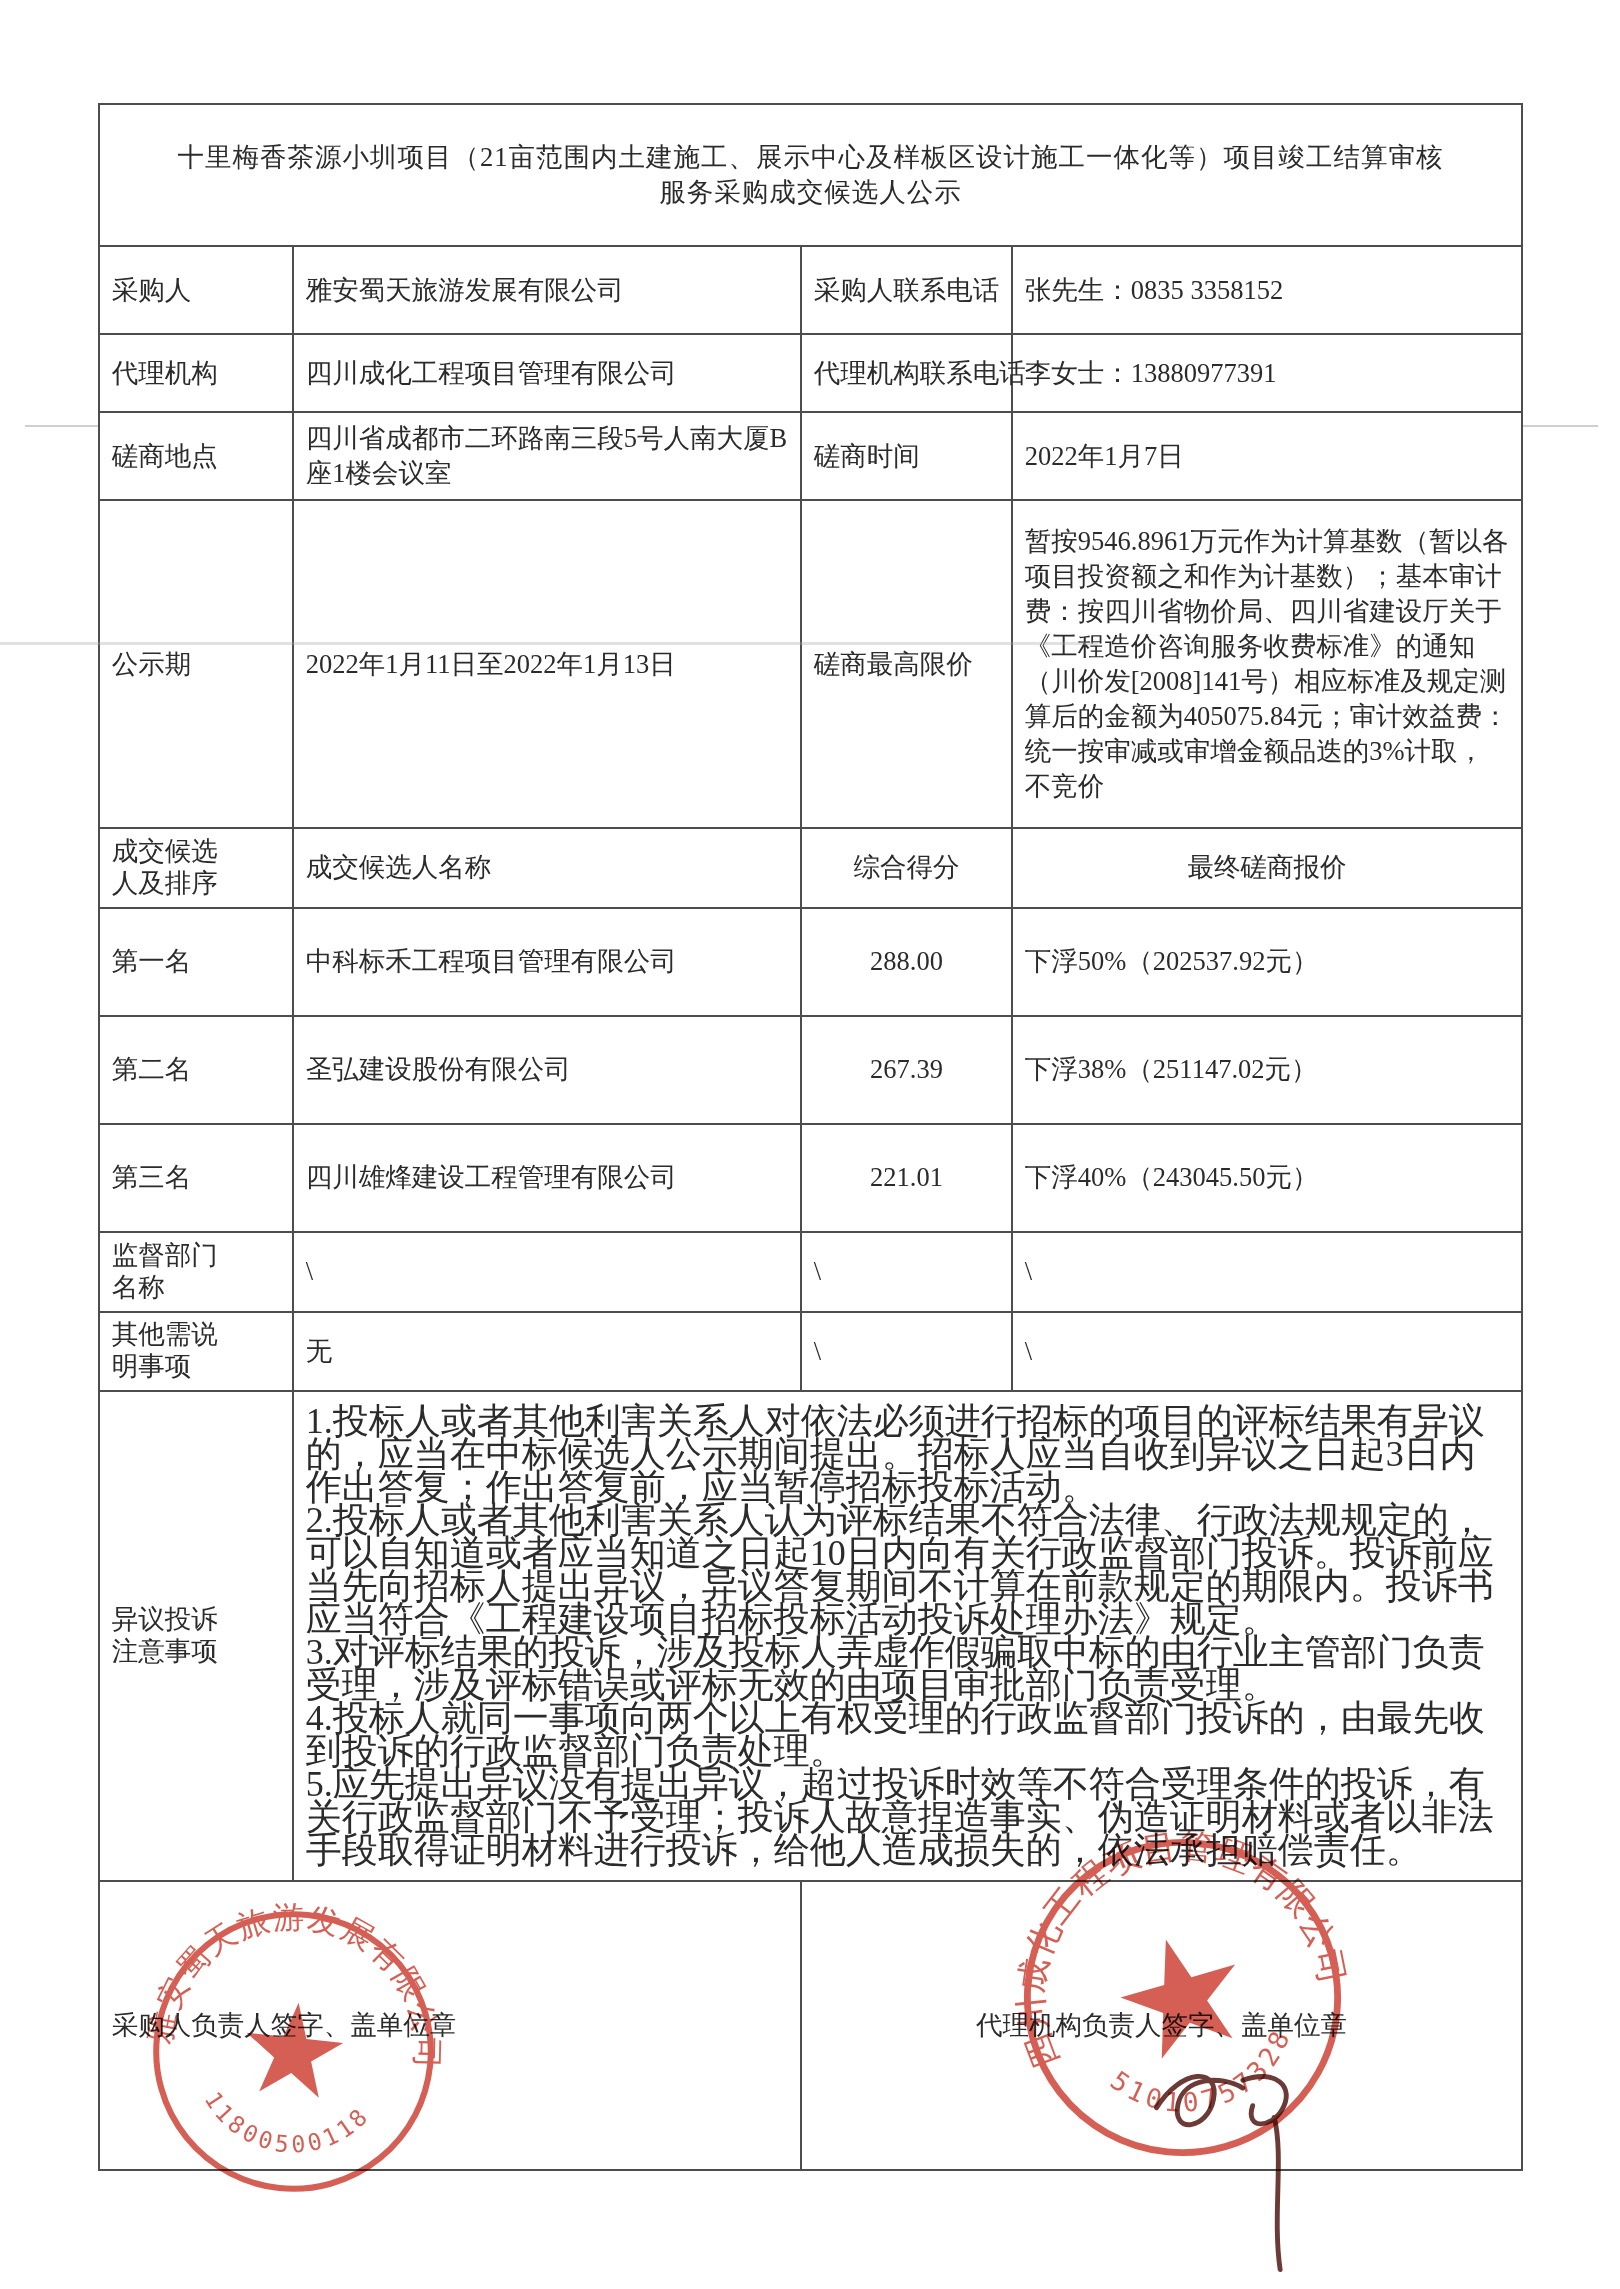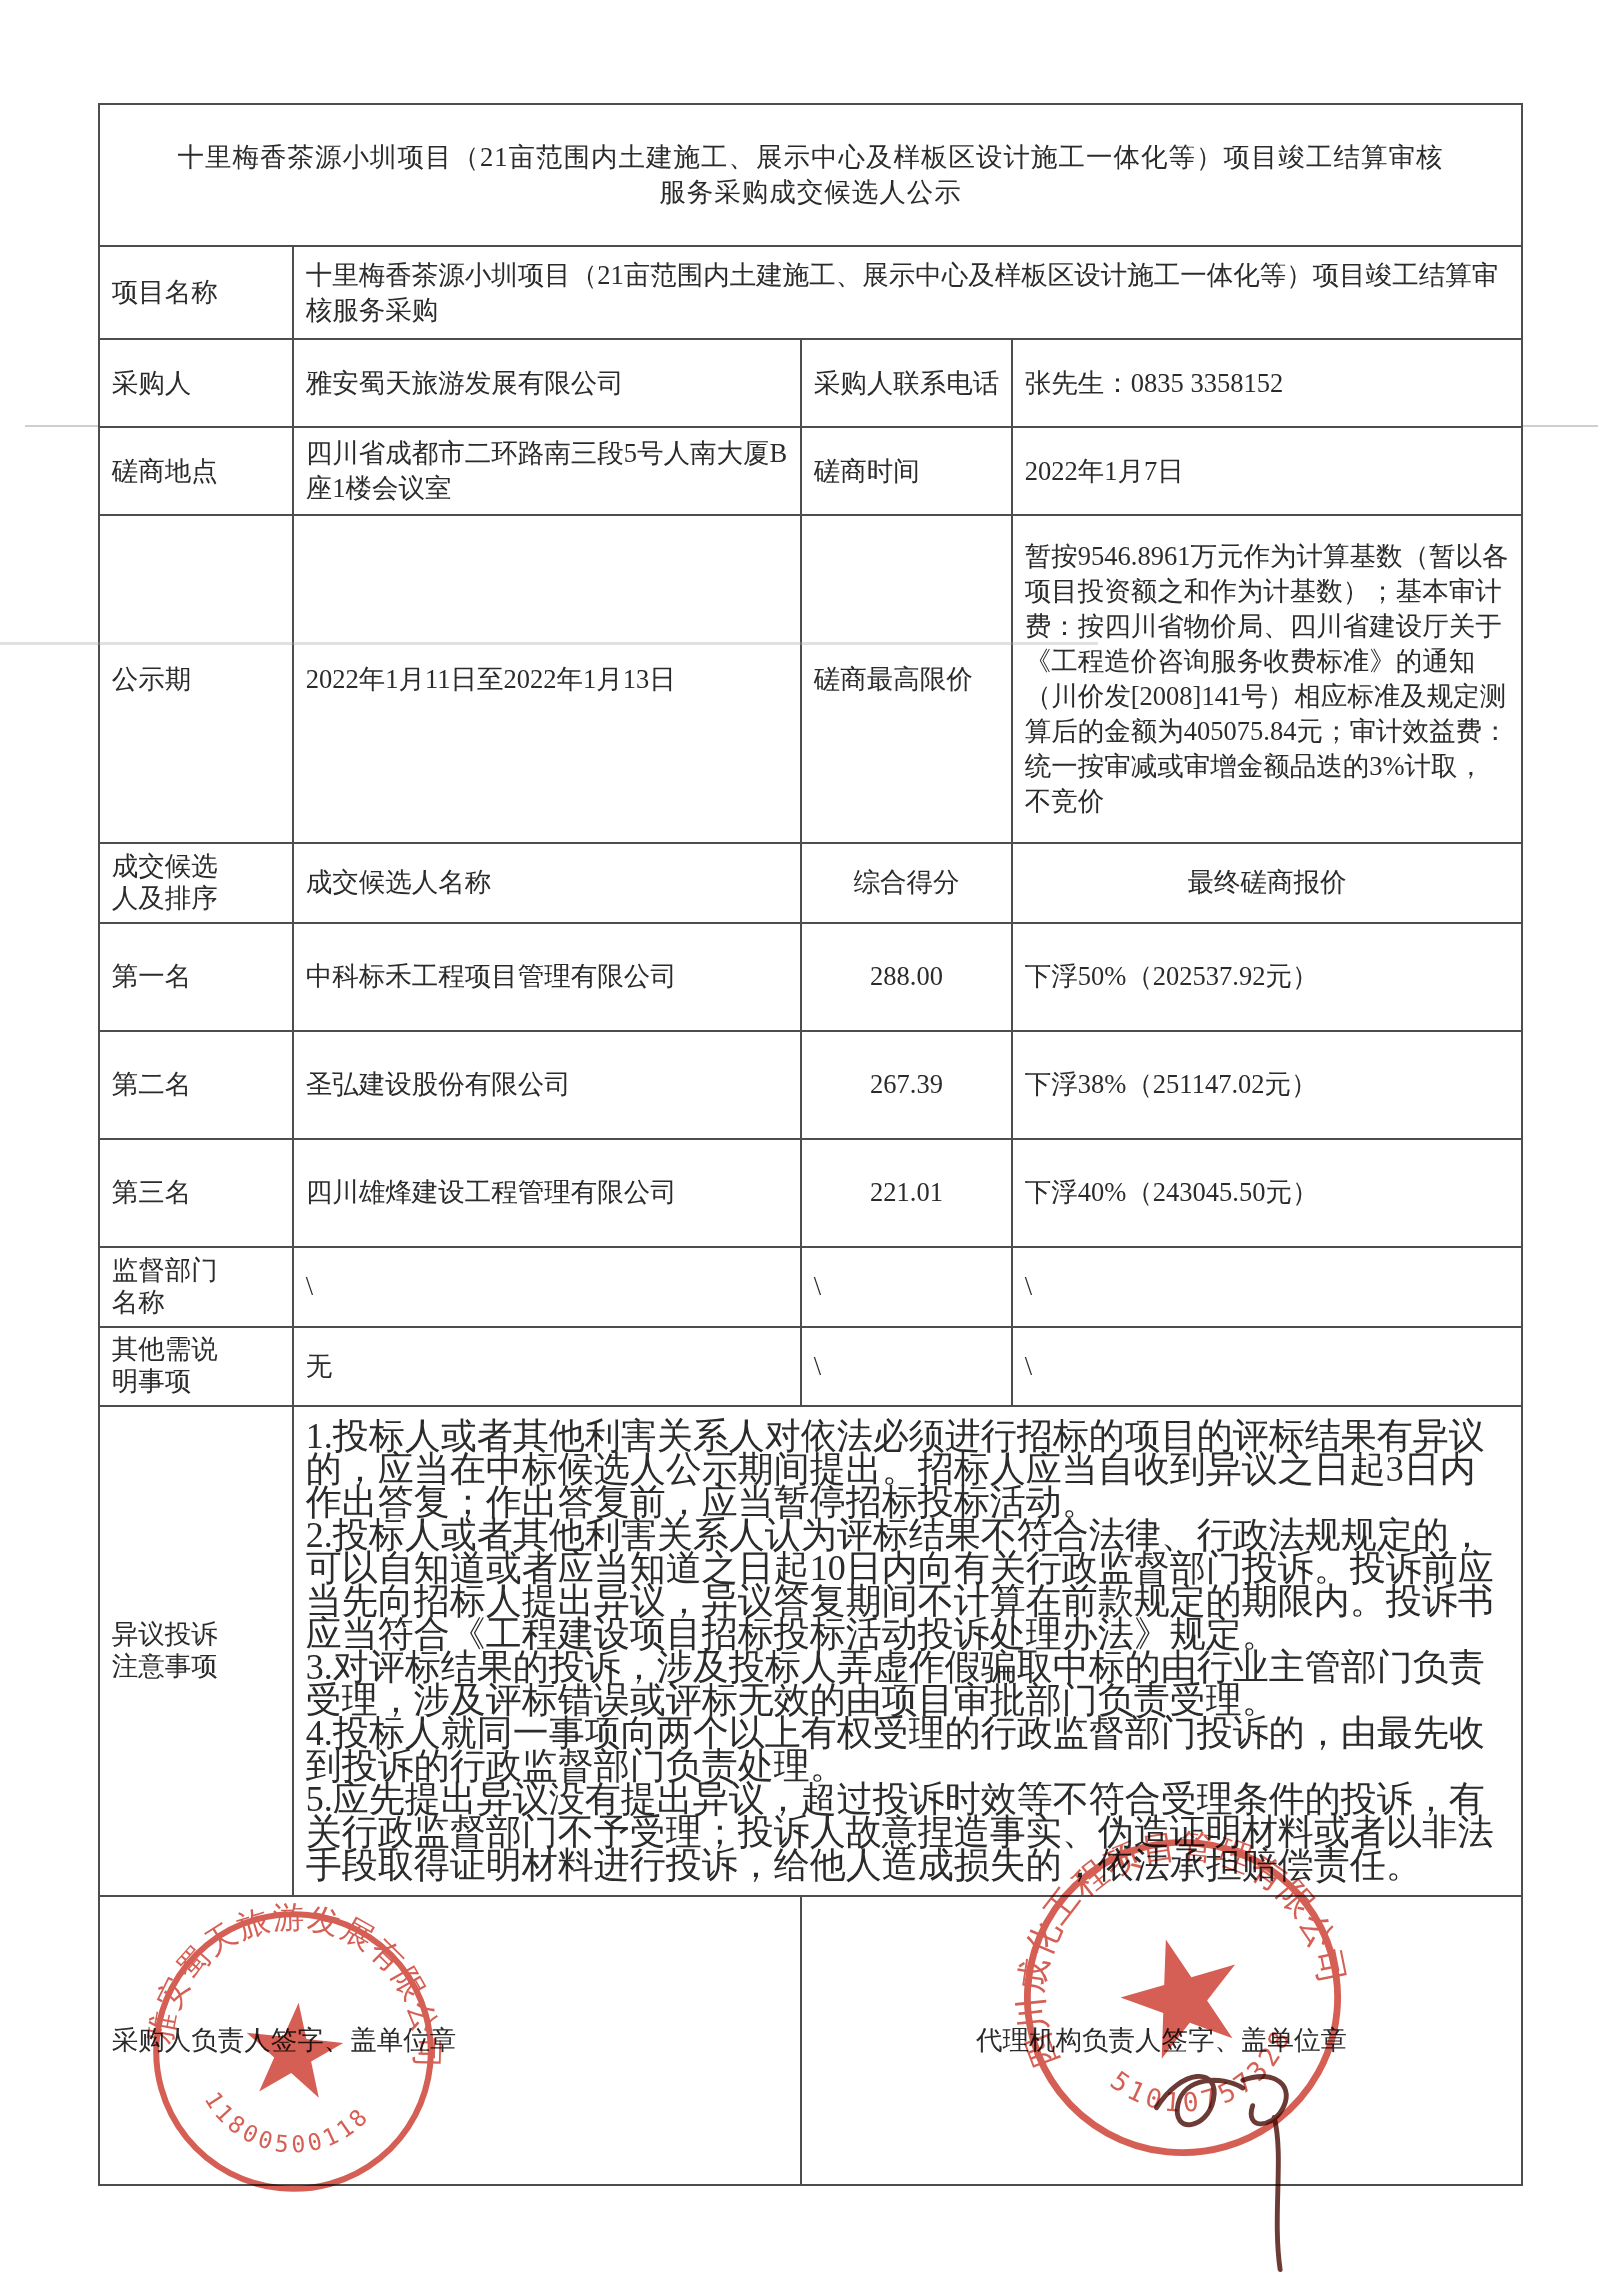--- a/index.html
+++ b/index.html
@@ -60,36 +60,38 @@
     </colgroup>
 
     <tbody>
         <tr style="height:142px;">
       <td colspan="4" class="title-cell">
         <div>十里梅香茶源小圳项目（21亩范围内土建施工、展示中心及样板区设计施工一体化等）项目竣工结算审核</div>
         <div>服务采购成交候选人公示</div>
       </td>
     </tr>
 
-    <tr style="height:93px;">
-      <td class="label">
-        <span>项目名称</span>
-      </td>
-      <td colspan="3">十里梅香茶源小圳项目（21亩范围内土建施工、展示中心及样板区设计施工一体化等）项目竣工结算审核服务采购</td>
-    </tr>
 
     <tr style="height:88px;">
       <td class="label">
         <span>采购人</span>
       </td>
       <td>雅安蜀天旅游发展有限公司</td>
       <td class="small-label">采购人联系电话</td>
       <td>张先生：0835 3358152</td>
     </tr>
 
+    <tr style="height:78px;">
+      <td class="label">
+        <span>代理机构</span>
+      </td>
+      <td>四川成化工程项目管理有限公司</td>
+      <td class="small-label">代理机构联系电话</td>
+      <td>李女士：13880977391</td>
+    </tr>
 
     <tr style="height:88px;">
       <td class="label">
         <span>磋商地点</span>
       </td>
       <td>四川省成都市二环路南三段5号人南大厦B座1楼会议室</td>
       <td class="small-label">磋商时间</td>
       <td>2022年1月7日</td>
     </tr>
 

